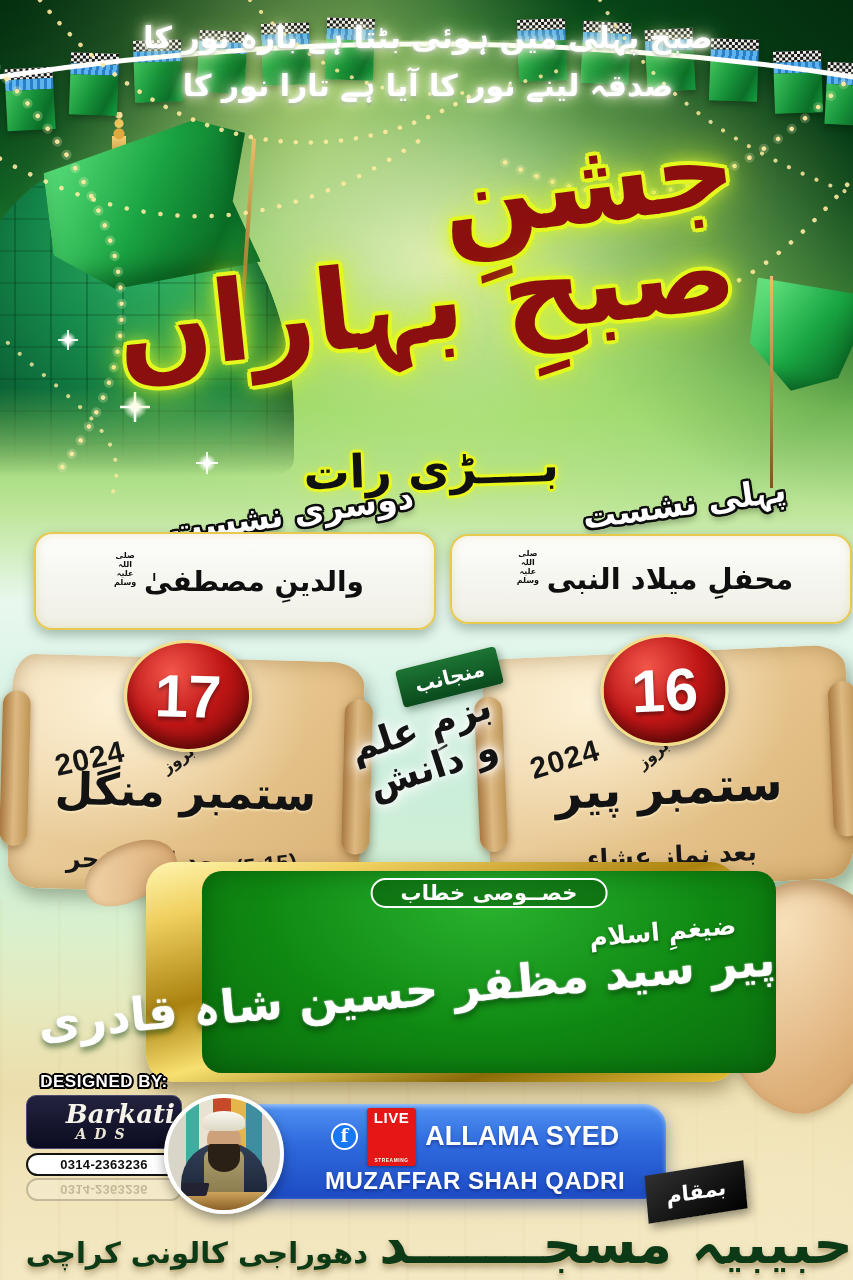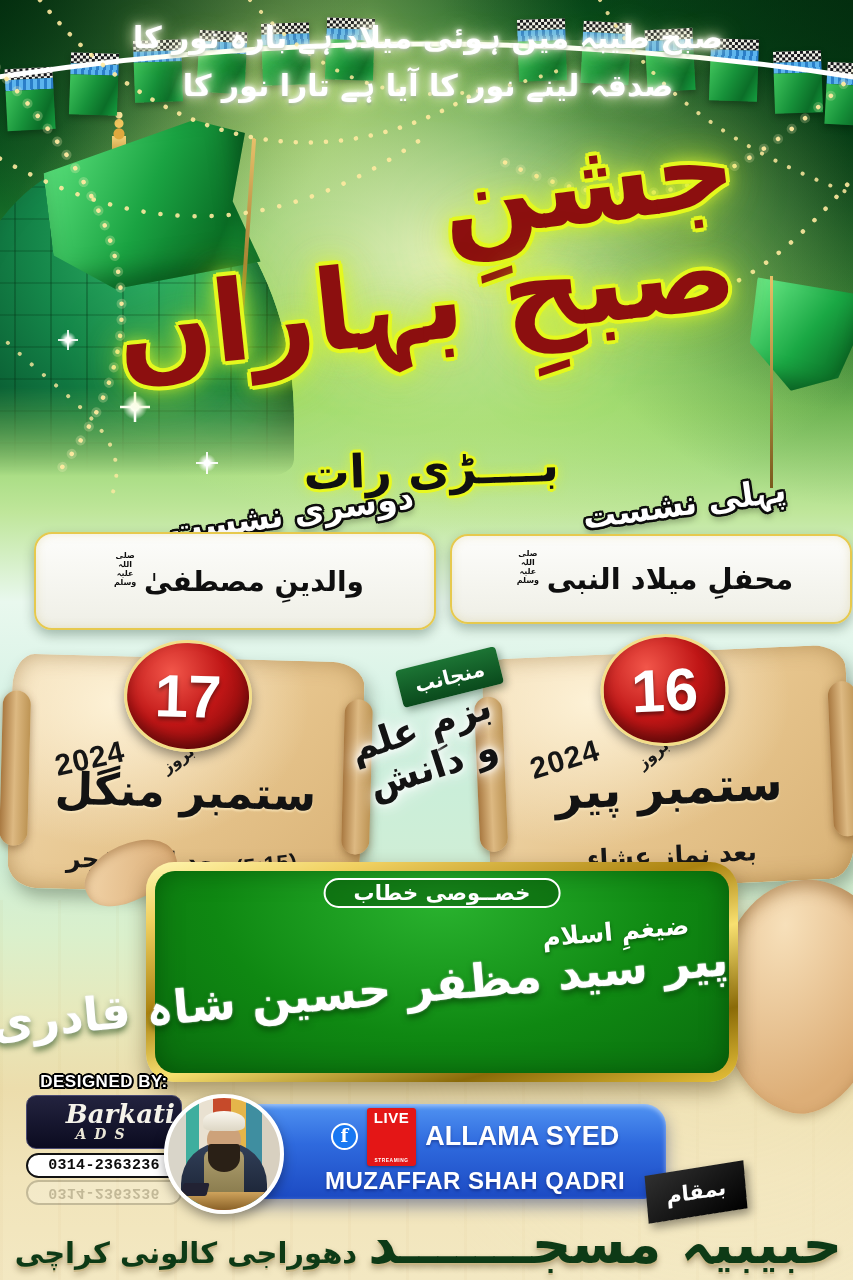--- a/index.html
+++ b/index.html
@@ -139,42 +139,42 @@
   .hand-l{position:absolute;left:82px;top:844px;width:96px;height:56px;z-index:8;
     transform:rotate(-24deg);border-radius:50% 50% 42% 42%;
     background:linear-gradient(120deg,#f4d8ae,#d8a870);box-shadow:inset 0 4px 8px rgba(120,70,20,.4);}
   
   .banner{position:absolute;left:146px;top:862px;width:592px;height:220px;z-index:9;
     border-radius:28px;padding:9px;box-sizing:border-box;
     background:linear-gradient(165deg,#fff6b0 0%,#f0d060 16%,#aa820f 40%,#f8e070 58%,#8a6a08 80%,#e8c23a 100%);
     box-shadow:0 9px 20px rgba(60,40,0,.4);}
   .banner-in{width:100%;height:100%;border-radius:20px;position:relative;
     background:radial-gradient(ellipse at 50% 14%, #2ab32f, #0f8812 56%, #0a6c0e 100%);
-    box-shadow:inset 0 0 26px rgba(0,60,0,.5);}
+    box-shadow:inset 0 0 26px rgba(0,60,0,.5);margin-left:47px;}
   .addr-pill{position:absolute;top:7px;left:50%;transform:translateX(-50%);direction:rtl;
     border:2px solid #fff;border-radius:20px;background:rgba(6,84,8,.55);
     color:#fff;font-weight:bold;font-size:21px;padding:1px 28px;white-space:nowrap;letter-spacing:1px;}
   .honorific{position:absolute;top:46px;right:40px;direction:rtl;color:#fff;font-weight:bold;
     font-size:25px;transform:rotate(-5deg);text-shadow:0 2px 4px rgba(0,50,0,.6);}
   .sp-name{position:absolute;left:0;right:0;top:86px;text-align:center;direction:rtl;color:#fff;
     font-weight:bold;font-size:46px;transform:rotate(-5deg);white-space:nowrap;
     text-shadow:0 4px 6px rgba(0,50,0,.6), 0 0 2px #fff;}
   
   .des{position:absolute;left:26px;top:1072px;width:156px;z-index:11;text-align:center;
     font-family:"Liberation Sans",sans-serif;}
   .des-h{font-weight:800;font-size:17px;color:#fff;letter-spacing:.5px;
     text-shadow:-2px 0 0 #000, 2px 0 0 #000, 0 -2px 0 #000, 0 2px 0 #000,
       -1.5px -1.5px 0 #000, 1.5px -1.5px 0 #000, -1.5px 1.5px 0 #000, 1.5px 1.5px 0 #000;}
   .des-box{margin-top:3px;background:linear-gradient(180deg,#23233f,#0b0b20);
     border:1px solid #4a4a72;border-radius:10px;padding:3px 6px 6px;}
   .des-name{font-family:"DejaVu Serif",serif;font-style:italic;font-weight:bold;font-size:26px;color:#f5f3ea;text-align:right;}
   .des-ads{font-family:"DejaVu Serif",serif;font-style:italic;font-weight:bold;font-size:14px;
     color:#eae6d6;letter-spacing:8px;margin-top:-3px;}
   .des-phone{margin-top:4px;background:#fff;border:2px solid #121212;border-radius:13px;
-    font-weight:800;font-size:15px;color:#0d0d0d;padding:2px 0;letter-spacing:.3px;font-family:Liberation Mono, monospace;}
+    font-weight:800;font-size:13px;color:#0d0d0d;padding:2px 0;letter-spacing:.3px;}
   .des-mirror{transform:scaleY(-1);opacity:.2;margin-top:2px;filter:blur(.4px);}
   
   .bar{position:absolute;left:196px;top:1104px;width:470px;height:95px;z-index:10;
     border-radius:22px;box-sizing:border-box;padding-left:88px;
     background:linear-gradient(180deg,#5093f2 0%,#2f6ade 42%,#1c4ac2 100%);
     box-shadow:0 7px 16px rgba(15,35,110,.45), inset 0 2px 5px rgba(255,255,255,.5);
     display:flex;flex-direction:column;align-items:center;justify-content:center;gap:1px;
     font-family:"Liberation Sans",sans-serif;color:#fff;}
   .bar-l1{display:flex;align-items:center;gap:9px;}
   .fb-c{width:27px;height:27px;border-radius:50%;background:#1877f2;border:2.5px solid #fff;
@@ -200,21 +200,21 @@
   .ph-beard{position:absolute;top:46px;left:50%;transform:translateX(-50%);width:32px;height:28px;
     background:#2a2016;border-radius:10% 10% 50% 50%;}
   .ph-turban{position:absolute;top:13px;left:50%;transform:translateX(-50%);width:42px;height:20px;
     background:linear-gradient(180deg,#fbf8f0,#ddd6c4);border-radius:50% 50% 25% 25%;}
   .ph-laptop{position:absolute;bottom:14px;left:14px;width:26px;height:13px;background:#223;
     transform:skewX(-14deg);border-radius:2px;}
   
   .vbadge{position:absolute;left:646px;top:1168px;z-index:11;direction:rtl;color:#fff;
     font-weight:bold;font-size:21px;padding:12px 20px;transform:rotate(-9deg) skewX(-4deg);
     background:linear-gradient(150deg,#303030,#000);box-shadow:3px 5px 10px rgba(0,0,0,.4);}
-  .venue{position:absolute;left:4px;right:0;bottom:4px;z-index:10;text-align:center;direction:rtl;
+  .venue{position:absolute;left:4px;right:0;bottom:4px;z-index:10;direction:rtl;
     color:#0d3a16;white-space:nowrap;
     text-shadow:0 2px 0 rgba(200,180,130,.8), 0 4px 6px rgba(70,50,15,.4);}
   .v-masjid{font-weight:bold;font-size:55px;}
   .v-addr{font-weight:bold;font-size:29px;margin-right:6px;}
 </style>
 </head>
 <body>
 
 <div class="poster">
 
@@ -304,21 +304,21 @@
       <path d="M250 0 C 330 90 420 120 560 70" stroke="#ffeaa0" stroke-width="4" stroke-dasharray="0.1 16" opacity="0.85"></path>
       <path d="M868 60 C 740 190 640 230 500 160" stroke="#fff8c0" stroke-width="10" stroke-dasharray="0.1 17" opacity="0.22"></path>
       <path d="M868 60 C 740 190 640 230 500 160" stroke="#ffeaa0" stroke-width="4.5" stroke-dasharray="0.1 17" opacity="0.95"></path>
       <path d="M868 160 C 770 280 700 320 600 300" stroke="#ffeaa0" stroke-width="4.5" stroke-dasharray="0.1 16" opacity="0.9"></path>
       <path d="M600 0 C 650 90 730 150 868 200" stroke="#ffeaa0" stroke-width="4" stroke-dasharray="0.1 15" opacity="0.85"></path>
       <path d="M-15 320 C 60 400 140 430 110 500" stroke="#ffeaa0" stroke-width="4" stroke-dasharray="0.1 16" opacity="0.8"></path>
     </g>
   </svg>
 
   <div class="couplet">
-    <div>صبح طیبہ میں ہوئی میلاد ہے بارہ نور کا</div>
+    <div>صبح پہلی میں ہوئی بٹتا ہے بارہ نور کا</div>
     <div>صدقہ لینے نور کا آیا ہے تارا نور کا</div>
   </div>
 
   <div class="calli title1">جشنِ</div>
   <div class="calli title2">صبحِ بہاراں</div>
   <div class="subtitle">بــــڑی رات</div>
 
   <div class="session-label s1-label">پہلی نشست</div>
   <div class="wbox box1">
     <span>محفلِ میلاد النبی</span>

